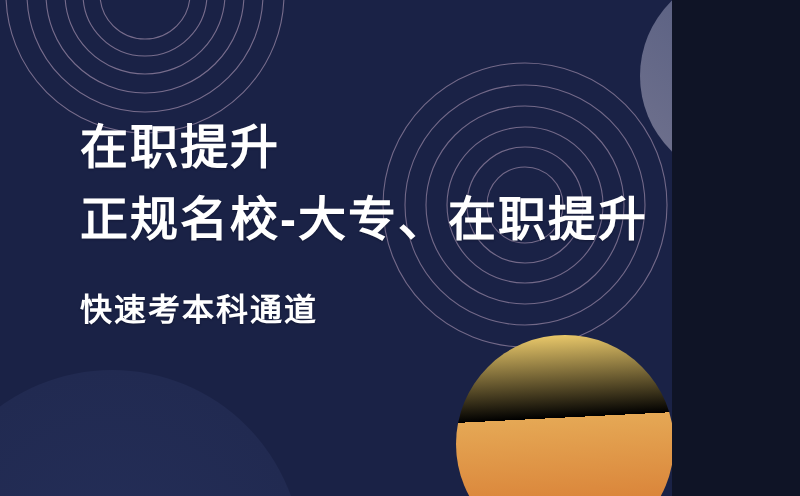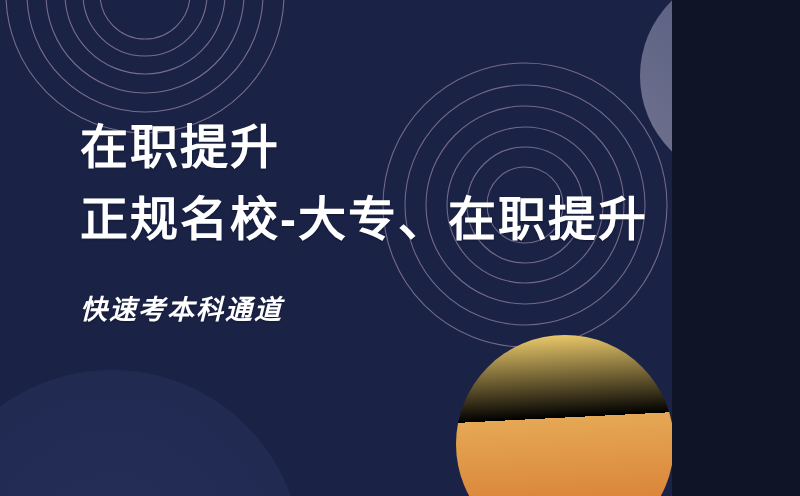--- a/index.html
+++ b/index.html
@@ -42,27 +42,26 @@
     font-size: 48px;
     line-height: 72px;
     font-weight: 700;
     letter-spacing: 2px;
     white-space: nowrap;
     text-shadow: 0 1px 2px rgba(10,14,34,0.45);
   }
   .subline {
     margin-top: 32px;
     color: #ffffff;
-    font-size: 27px;
+    font-size: 32px;
     line-height: 44px;
     font-weight: 700;
     letter-spacing: 2px;
     white-space: nowrap;
     text-shadow: 0 1px 2px rgba(10,14,34,0.45);
-    font-style: italic;
   }
 </style>
 </head>
 <body>
 
 <div id="banner">
 
   <div class="deco">
     <svg viewBox="0 0 800 496" xmlns="http://www.w3.org/2000/svg">
       <defs>

